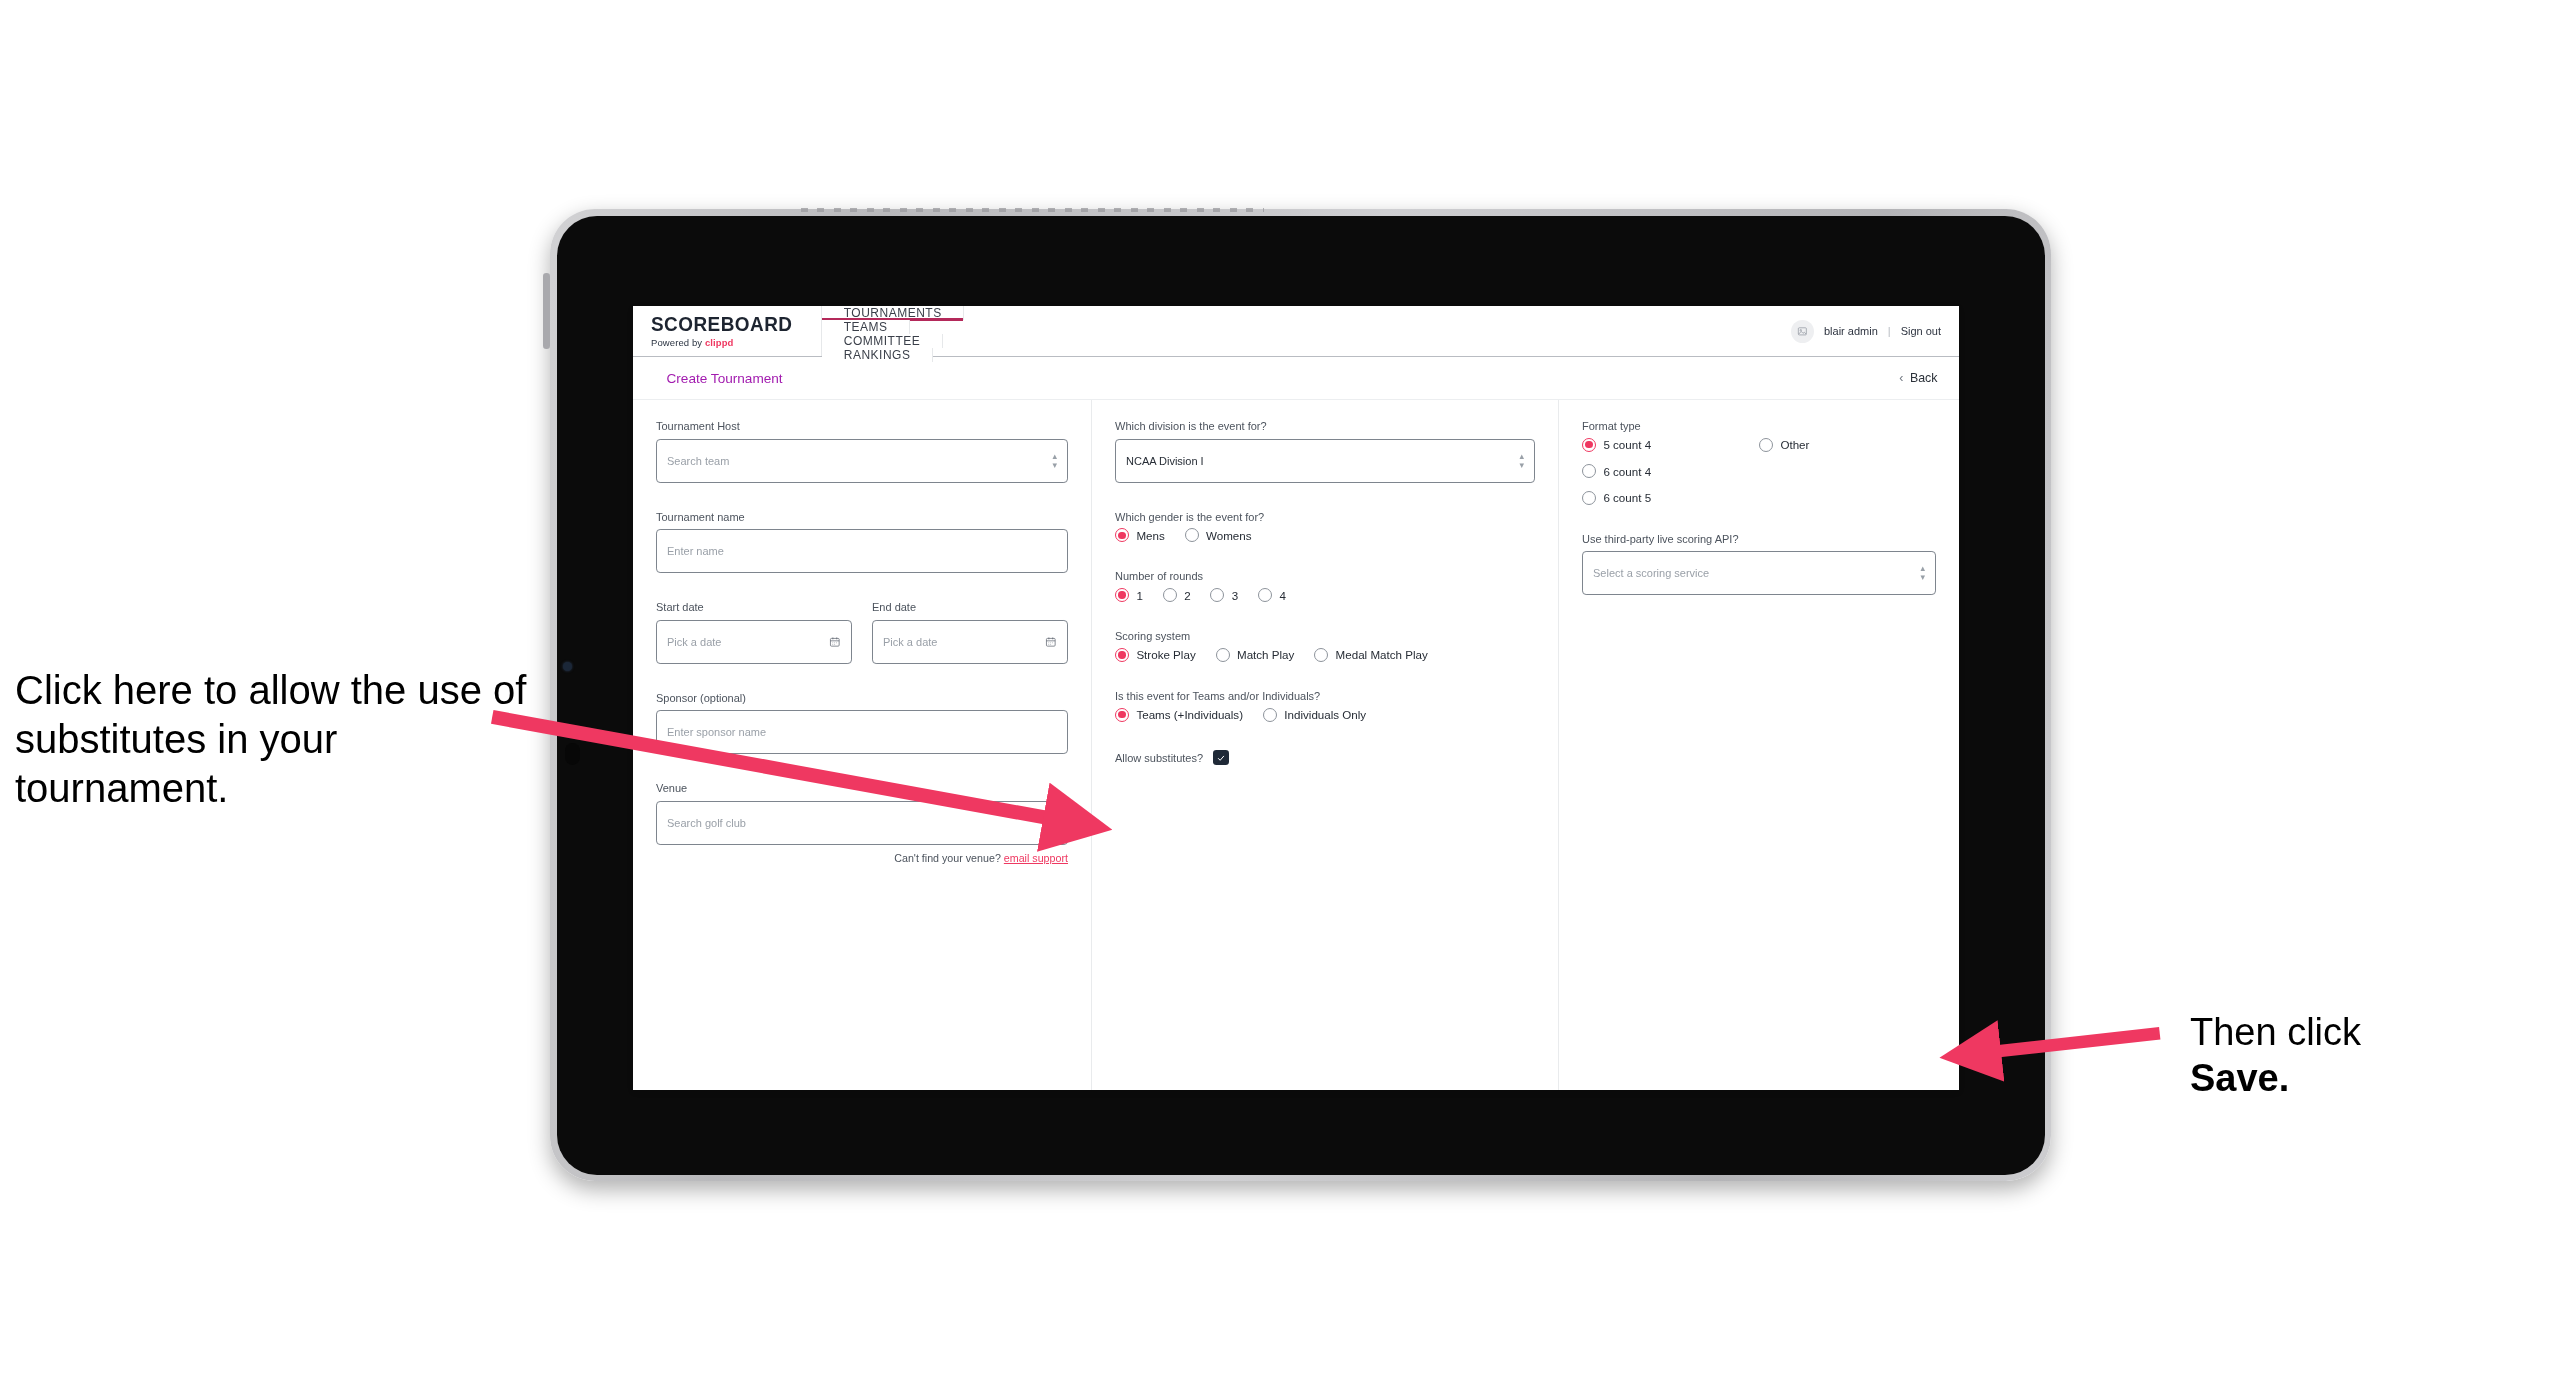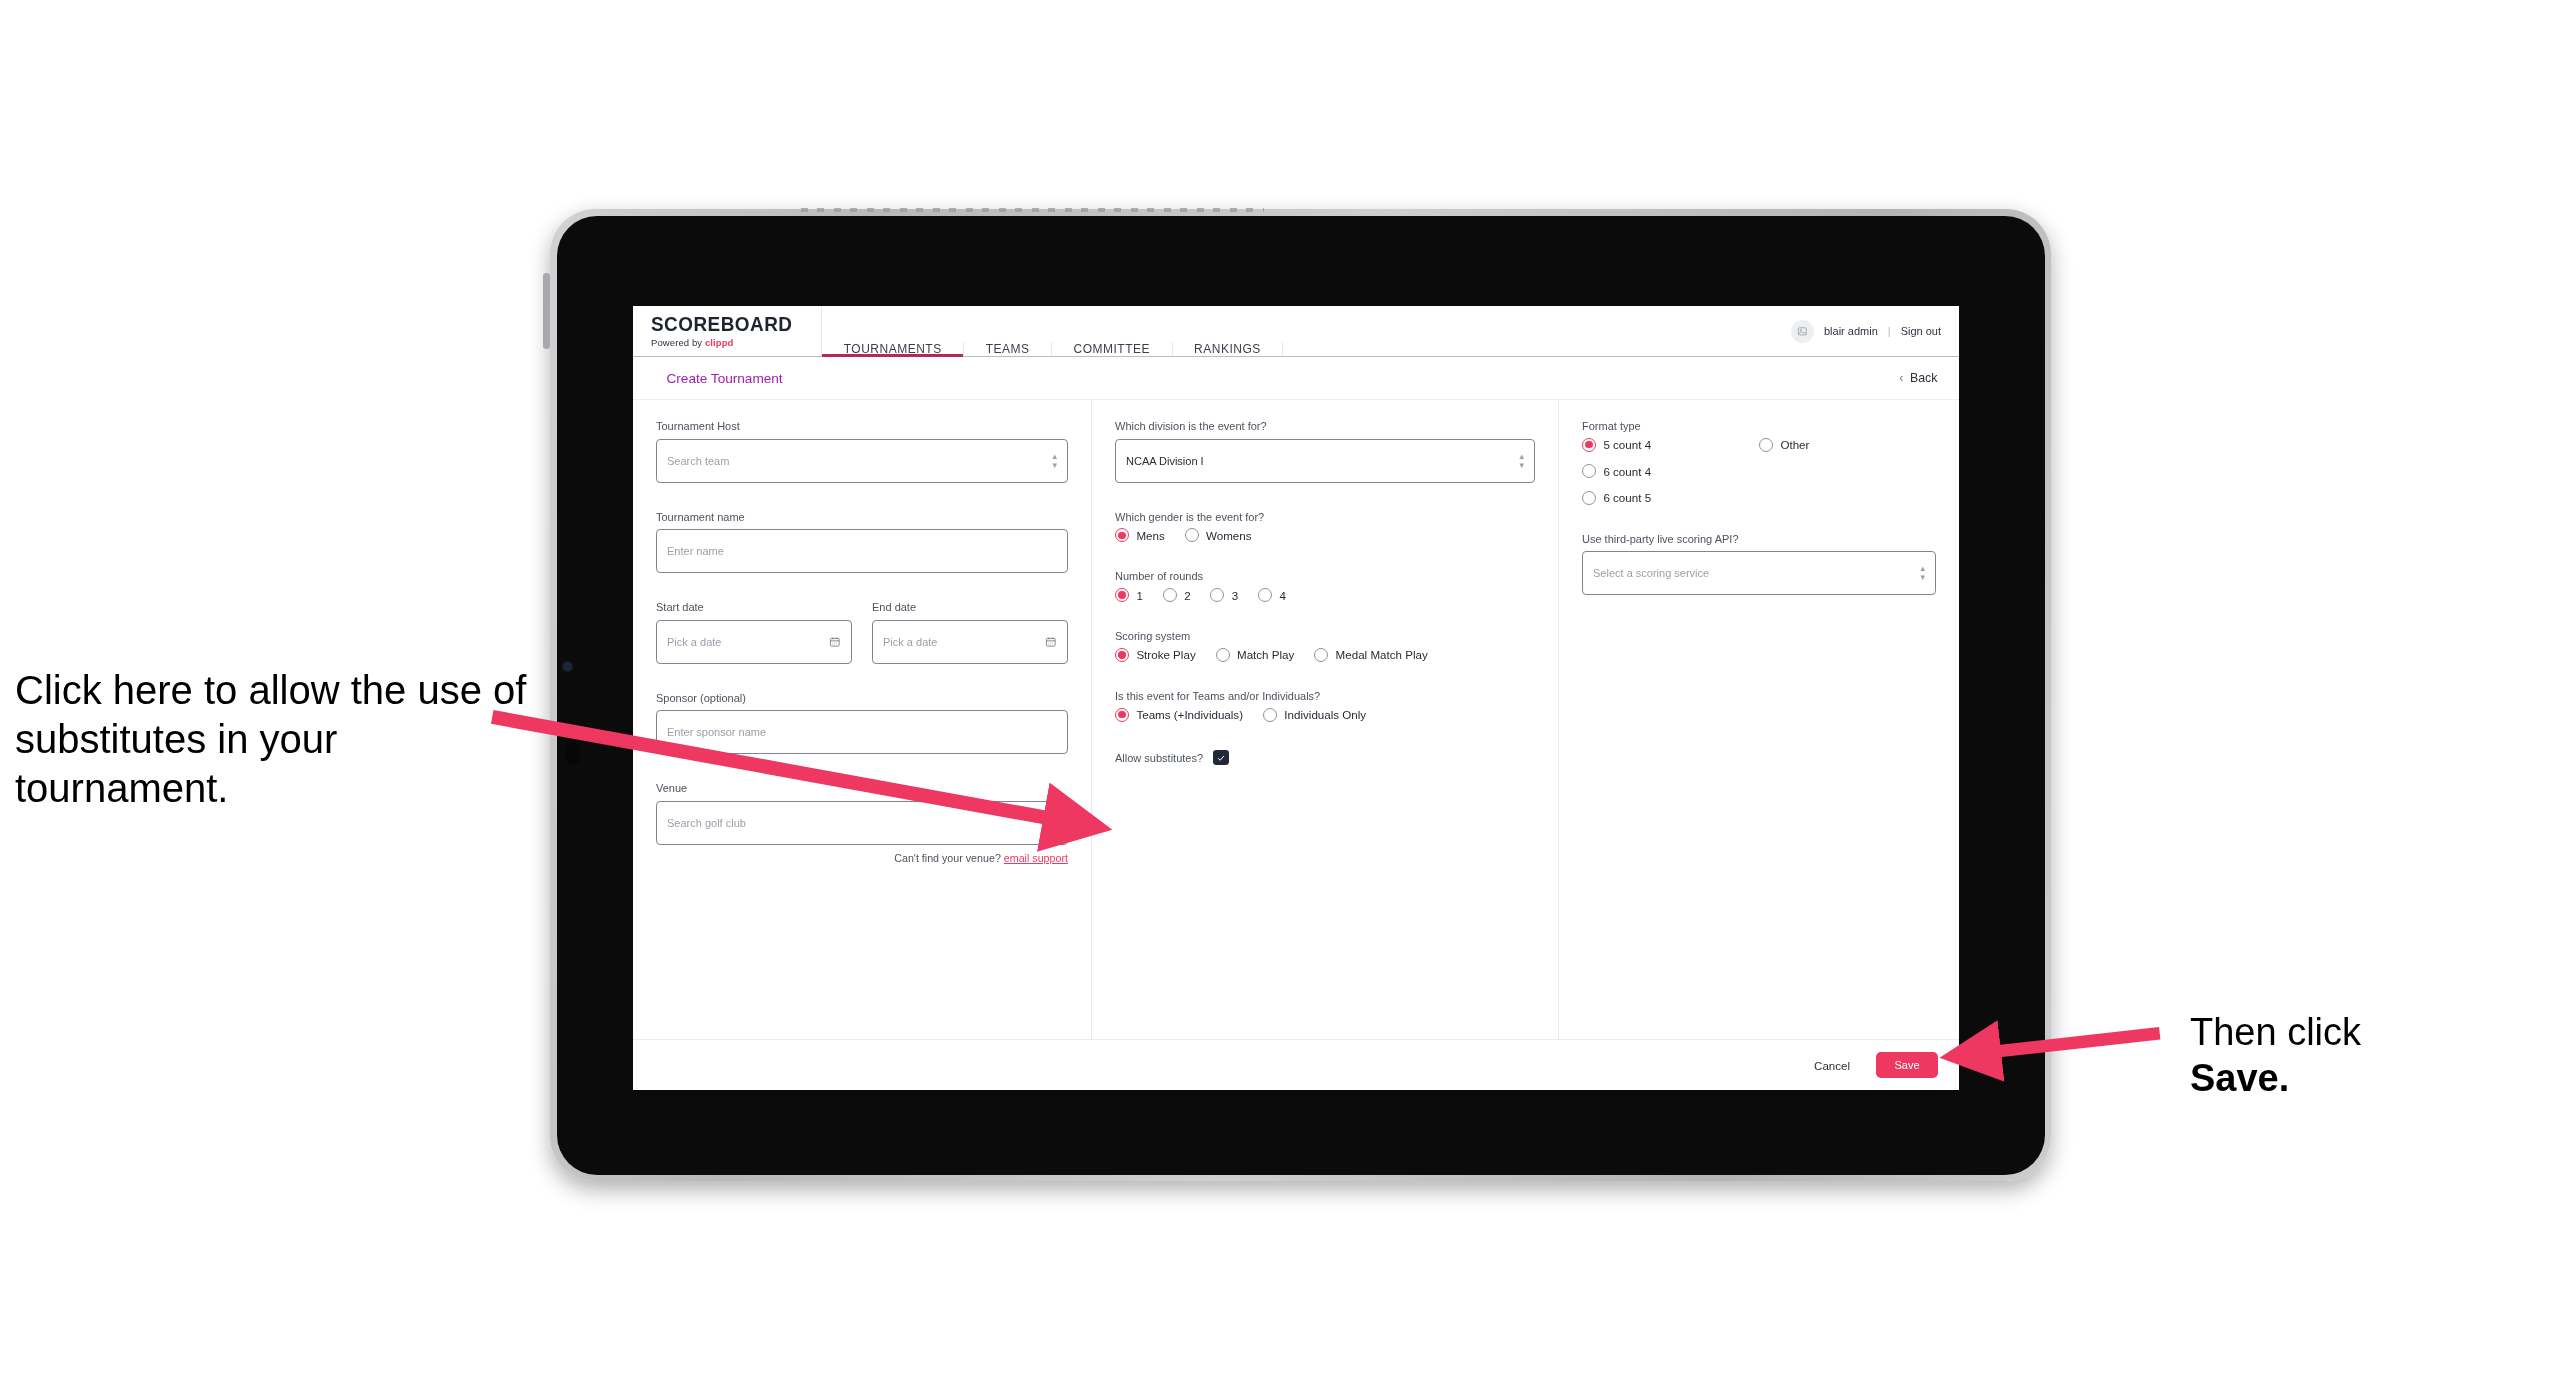--- a/index.html
+++ b/index.html
@@ -73,21 +73,21 @@
     border-right: 0.8px solid #e6e8ea;
   }
   .brand-title {
     font-family: "Liberation Sans Narrow","Liberation Sans",sans-serif;
     font-weight: 900; font-size: 20.6px; letter-spacing: 0.5px;
     color: #1d2430; line-height: 1; transform: scaleX(.92); transform-origin:left;
   }
   .brand-sub { font-size: 9.5px; color:#2b3442; margin-top:2.5px; letter-spacing:0.1px;}
   .brand-sub b { color:#ef3861; font-weight:700; }
 
-  .navtabs { display:flex; align-items:flex-end; }
+  .navtabs { display:flex; align-items:flex-start;flex-direction:column; }
   .navtab {
     display:flex; align-items:center; justify-content:center;
     padding: 0 21.5px;
     font-size: 12px; color:#3a3f49; letter-spacing:0.5px;
     border-right: 0.8px solid #e6e8ea;
     position: relative; cursor:pointer;
     background:#fff;
   }
   .navtab.active::after {
     content:""; position:absolute; left:0; right:0; bottom:-1.2px; height:2.9px;
@@ -460,24 +460,20 @@
           <div class="finput">
             <span>Select a scoring service</span>
             <span class="endic">
                 <span class="sel-arrows">▴<br>▾</span>
               </span>
           </div>
         </div>
       </div>
     </div>
 
-    <div class="footer">
-      <div class="cancel-btn">Cancel</div>
-      <div class="save-btn">Save</div>
-    </div>
   </div>
 
   <div class="anno anno-left">Click here to allow the use of substitutes in your tournament.</div>
 
   <div class="anno anno-right">
     <div>Then click</div>
     <div><b>Save.</b></div>
   </div>
 
   <svg class="arrow-svg" viewBox="0 0 3119 1678" width="2576" height="1386">

